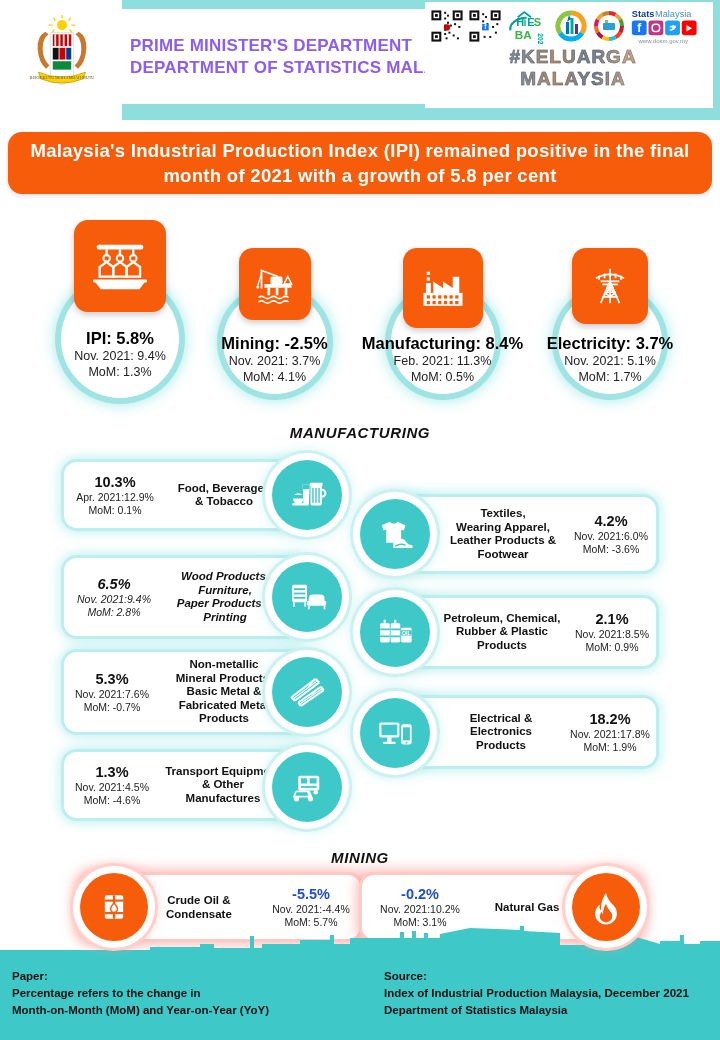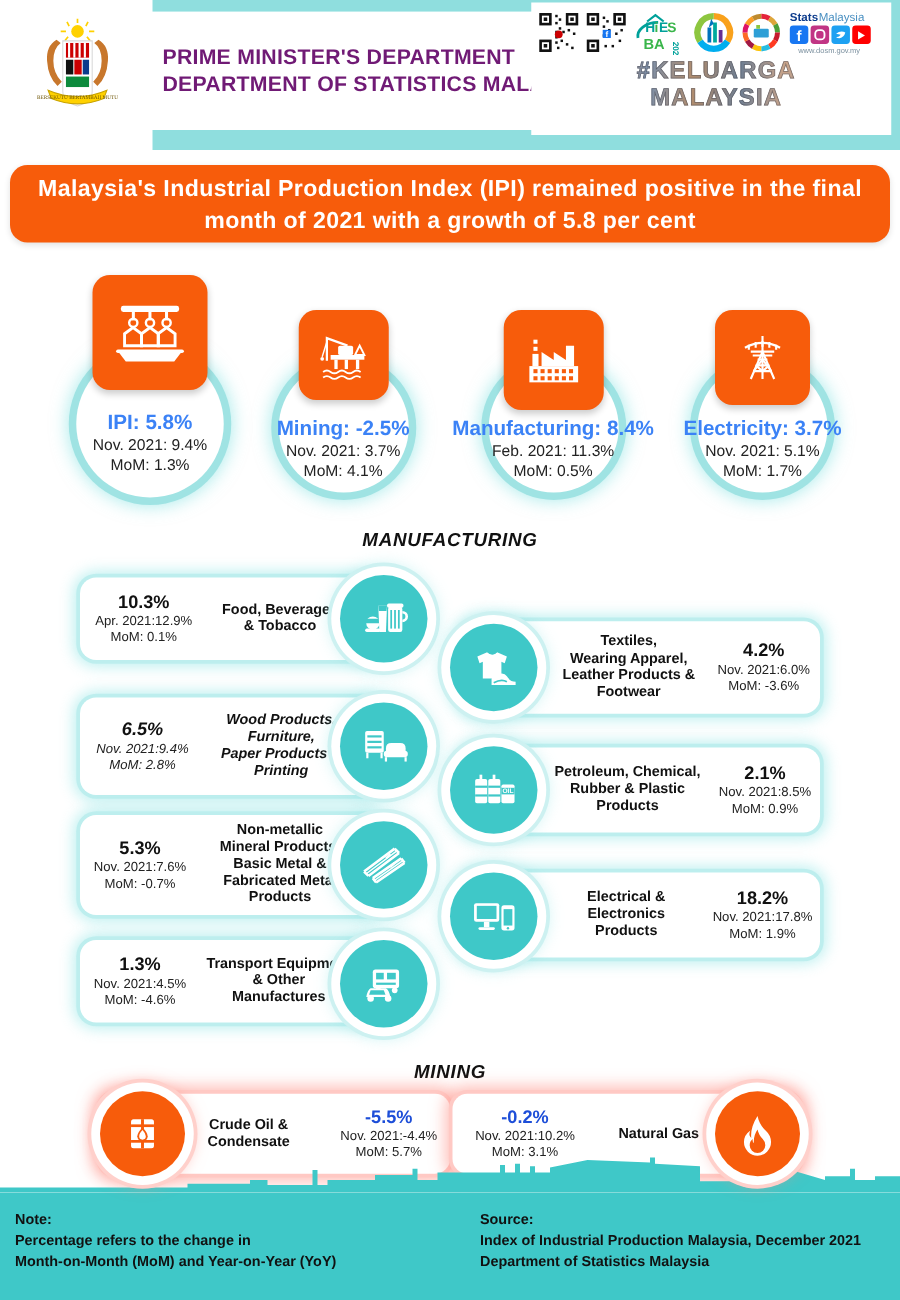--- a/index.html
+++ b/index.html
@@ -22,21 +22,21 @@
     display:flex;align-items:center;justify-content:center;
   }
   .emblem-svg{width:84px;height:86px;margin-top:-6px;}
   .hdr-title-plate{
     position:absolute;left:114px;top:9px;width:520px;height:95px;background:#ffffff;
     clip-path:polygon(0 0, 100% 0, 86% 100%, 0 100%);
     display:flex;flex-direction:column;justify-content:center;
     padding-left:16px;box-sizing:border-box;
   }
   .hdr-title-plate .l1,.hdr-title-plate .l2{
-    font-size:17px;font-weight:bold;color:#701a75;letter-spacing:.2px;line-height:22px;
+    font-size:17px;font-weight:bold;color:#8b5cf6;letter-spacing:.2px;line-height:22px;
   }
   .logo-strip{
     position:absolute;left:425px;top:2px;width:288px;height:106px;background:#ffffff;
     display:block;
   }
   .logo-row{position:absolute;left:5px;top:4px;display:flex;align-items:center;gap:4px;}
   .qr{width:34px;height:34px;}
   .hies{width:44px;height:36px;}
   .sdgwheel{width:34px;height:34px;}
   .statsmy{width:74px;height:40px;}
@@ -65,21 +65,21 @@
     position:absolute;left:50%;transform:translateX(-50%);
     border-radius:50%;background:#ffffff;
     box-shadow:0 0 0 6px #9fe3e3, 0 0 14px 7px rgba(110,220,220,.55);
   }
   .kpi .tile{
     position:absolute;left:50%;transform:translateX(-50%);
     background:#F75C0B;border-radius:14px;display:flex;align-items:center;justify-content:center;
     box-shadow:0 3px 6px rgba(0,0,0,.2);
   }
   .kpi .lbl{position:absolute;left:50%;transform:translateX(-50%);white-space:nowrap;}
-  .kpi .lbl .big{font-size:16.5px;font-weight:bold;color:#3b82f6;line-height:20px;}
+  .kpi .lbl .big{font-size:16.5px;font-weight:bold;color:#000000;line-height:20px;}
   .kpi .lbl .sm{font-size:12.5px;color:#222;line-height:16px;}
 
   
   .sec-title{position:absolute;width:100%;text-align:center;
     font-size:15px;font-weight:bold;color:#111;letter-spacing:.6px;font-style:italic;}
 
   
   .mcard{
     position:absolute;height:66px;background:#ffffff;border-radius:13px;
     box-shadow:0 0 0 3px #bdeeee, 0 0 11px 5px rgba(120,225,225,.45);
@@ -659,21 +659,21 @@
       <path d="M24 20 q1.5 6 5 9 q2.5 2.5 2.5 6 a7.5 7.5 0 0 1 -15 0 q0 -4 3 -6 q-0.6 3 1 4 q-0.5 -7 3.5 -13z" fill="#F75C0B"></path>
     </svg>
   </div>
 
   <svg class="skyline" viewBox="0 0 720 40" preserveAspectRatio="none">
     <path fill="#3FC8C8" d="M0 40 V36 H150 V33 H200 V30 H214 V34 H250 V22 H254 V34 H262 V30 H300 V26 H330 V21 H334 V30 H350 V24 H400 V18 H404 V24 H412 V17 H416 V24 H424 V19 H428 V24 H440 V20 L470 14 L520 16 V12 H524 V17 L560 19 V31 H600 V22 H604 V31 H612 V18 H616 V31 H626 V20 L660 30 V27 H680 V21 H684 V30 H700 V27 H720 V40 Z"></path>
   </svg>
 
   <div class="footer">
     <div class="note">
-      <div class="hd">Note:</div>
+      <div class="hd">Paper:</div>
       <div>Percentage refers to the change in</div>
       <div>Month-on-Month (MoM) and Year-on-Year (YoY)</div>
     </div>
     <div class="source">
       <div class="hd">Source:</div>
       <div>Index of Industrial Production Malaysia, December 2021</div>
       <div>Department of Statistics Malaysia</div>
     </div>
   </div>
 

